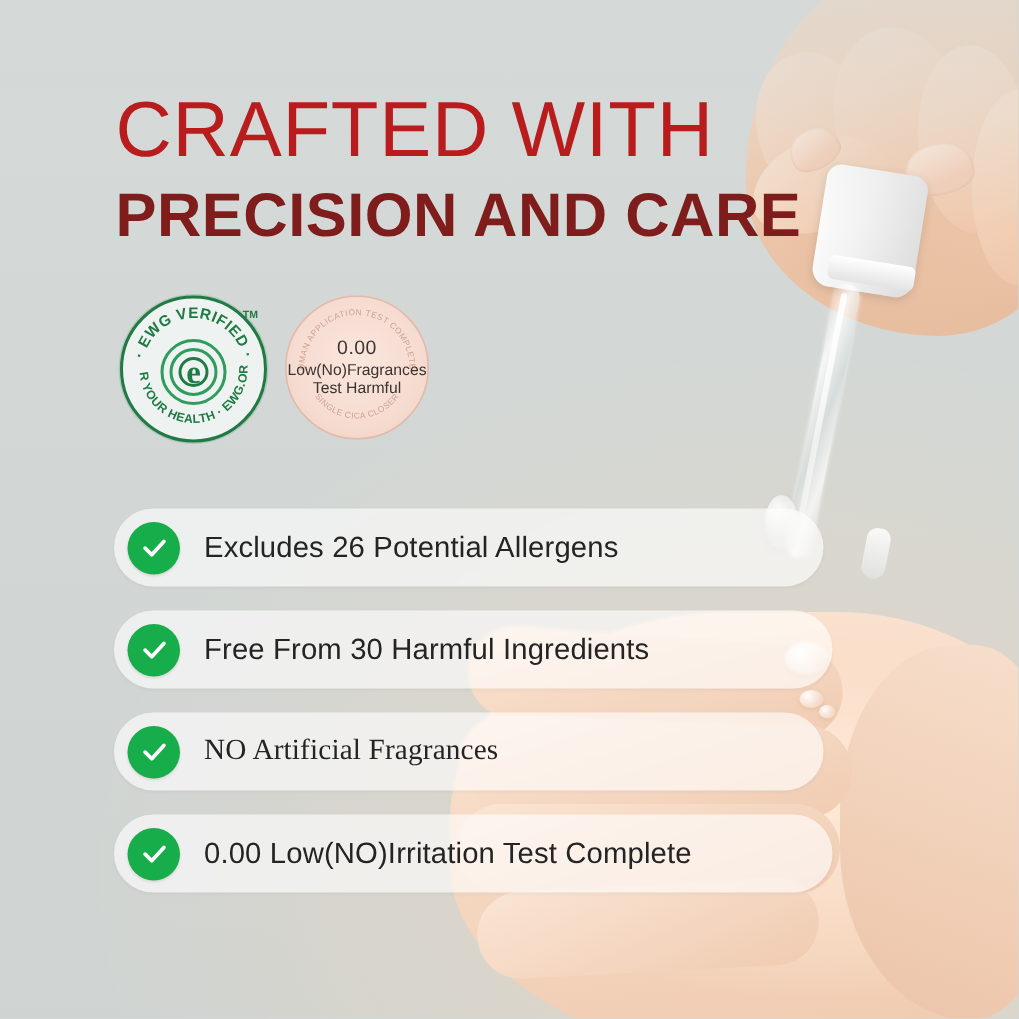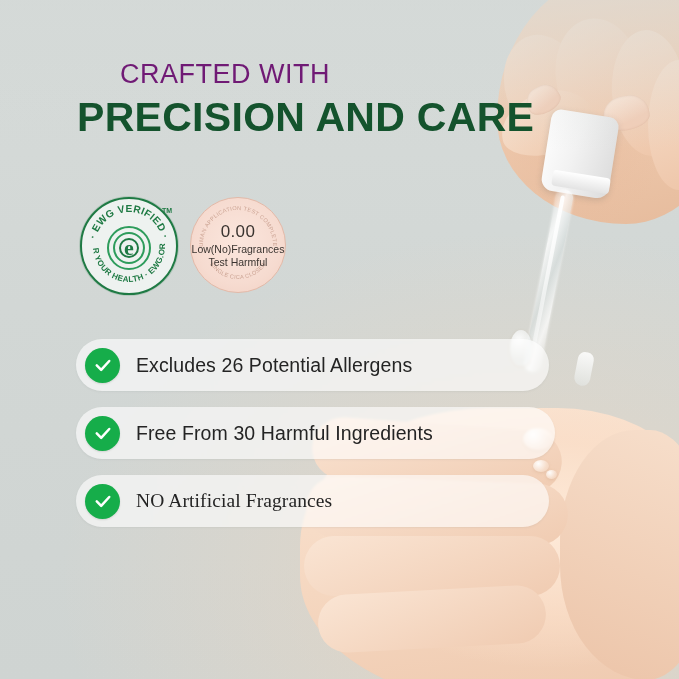--- a/index.html
+++ b/index.html
@@ -129,25 +129,25 @@
       background:radial-gradient(circle at 40% 26%, rgba(255,255,255,.9), rgba(226,234,234,.3) 70%);}
   .vignette{
     position:absolute;inset:0;
     background:linear-gradient(180deg, rgba(211,216,214,.55) 0%, rgba(211,216,214,0) 22%);
     pointer-events:none;
   }
 
   
   .headline{position:absolute;left:77px;top:60px;width:520px;}
   .hl-line1{
-    font-size:27px;letter-spacing:.5px;font-weight:300;color:#701a75;
-    line-height:1.06;white-space:nowrap;margin-left:43px;
+    font-size:52px;letter-spacing:.5px;font-weight:300;color:#b91c1c;
+    line-height:1.06;white-space:nowrap;
   }
   .hl-line2{
-    font-size:41px;letter-spacing:.3px;font-weight:700;color:#14532d;
+    font-size:41px;letter-spacing:.3px;font-weight:700;color:#7f1d1d;
     line-height:1.12;margin-top:6px;white-space:nowrap;
   }
 
   
   .badges{position:absolute;left:80px;top:197px;display:flex;gap:12px;}
 
   .badge{position:relative;width:94px;height:94px;border-radius:50%;}
 
   
   .ewg{
@@ -182,21 +182,21 @@
 
   
   .irritation{
     background:radial-gradient(circle at 50% 46%, #fbe6dd 0%, #f6dbd0 62%, #f0cfc2 100%);
     border:1px solid #e2b9a8;
     display:flex;align-items:center;justify-content:center;
   }
   .irr-inner{
     position:relative;z-index:2;text-align:center;color:#3a3430;line-height:1.18;
   }
-  .irr-score{font-size:17px;font-weight:400;letter-spacing:.3px;}
+  .irr-score{font-size:13px;font-weight:400;letter-spacing:.3px;}
   .irr-l1{font-size:10.5px;margin-top:1px;white-space:nowrap;}
   .irr-l2{font-size:10.5px;white-space:nowrap;}
   .irr-arc text{
     font-family:"Liberation Sans",sans-serif;
     fill:#cba393;font-size:5.6px;letter-spacing:.35px;
   }
 
   
   .checklist{position:absolute;left:76px;top:339px;text-align:center;}
   .c-row{
@@ -354,16 +354,24 @@
 
     <div class="c-row w3">
       <div class="check">
         <svg viewBox="0 0 24 24" fill="none" stroke="#ffffff" stroke-width="3" stroke-linecap="round" stroke-linejoin="round">
           <polyline points="4.5,12.5 9.8,17.8 19.5,7.2"></polyline>
         </svg>
       </div>
       <div class="c-label">NO Artificial Fragrances</div>
     </div>
 
+    <div class="c-row w4">
+      <div class="check">
+        <svg viewBox="0 0 24 24" fill="none" stroke="#ffffff" stroke-width="3" stroke-linecap="round" stroke-linejoin="round">
+          <polyline points="4.5,12.5 9.8,17.8 19.5,7.2"></polyline>
+        </svg>
+      </div>
+      <div class="c-label">0.00 Low(NO)Irritation Test Complete</div>
+    </div>
 
   </div>
 
 </div>
 
 </body></html>

